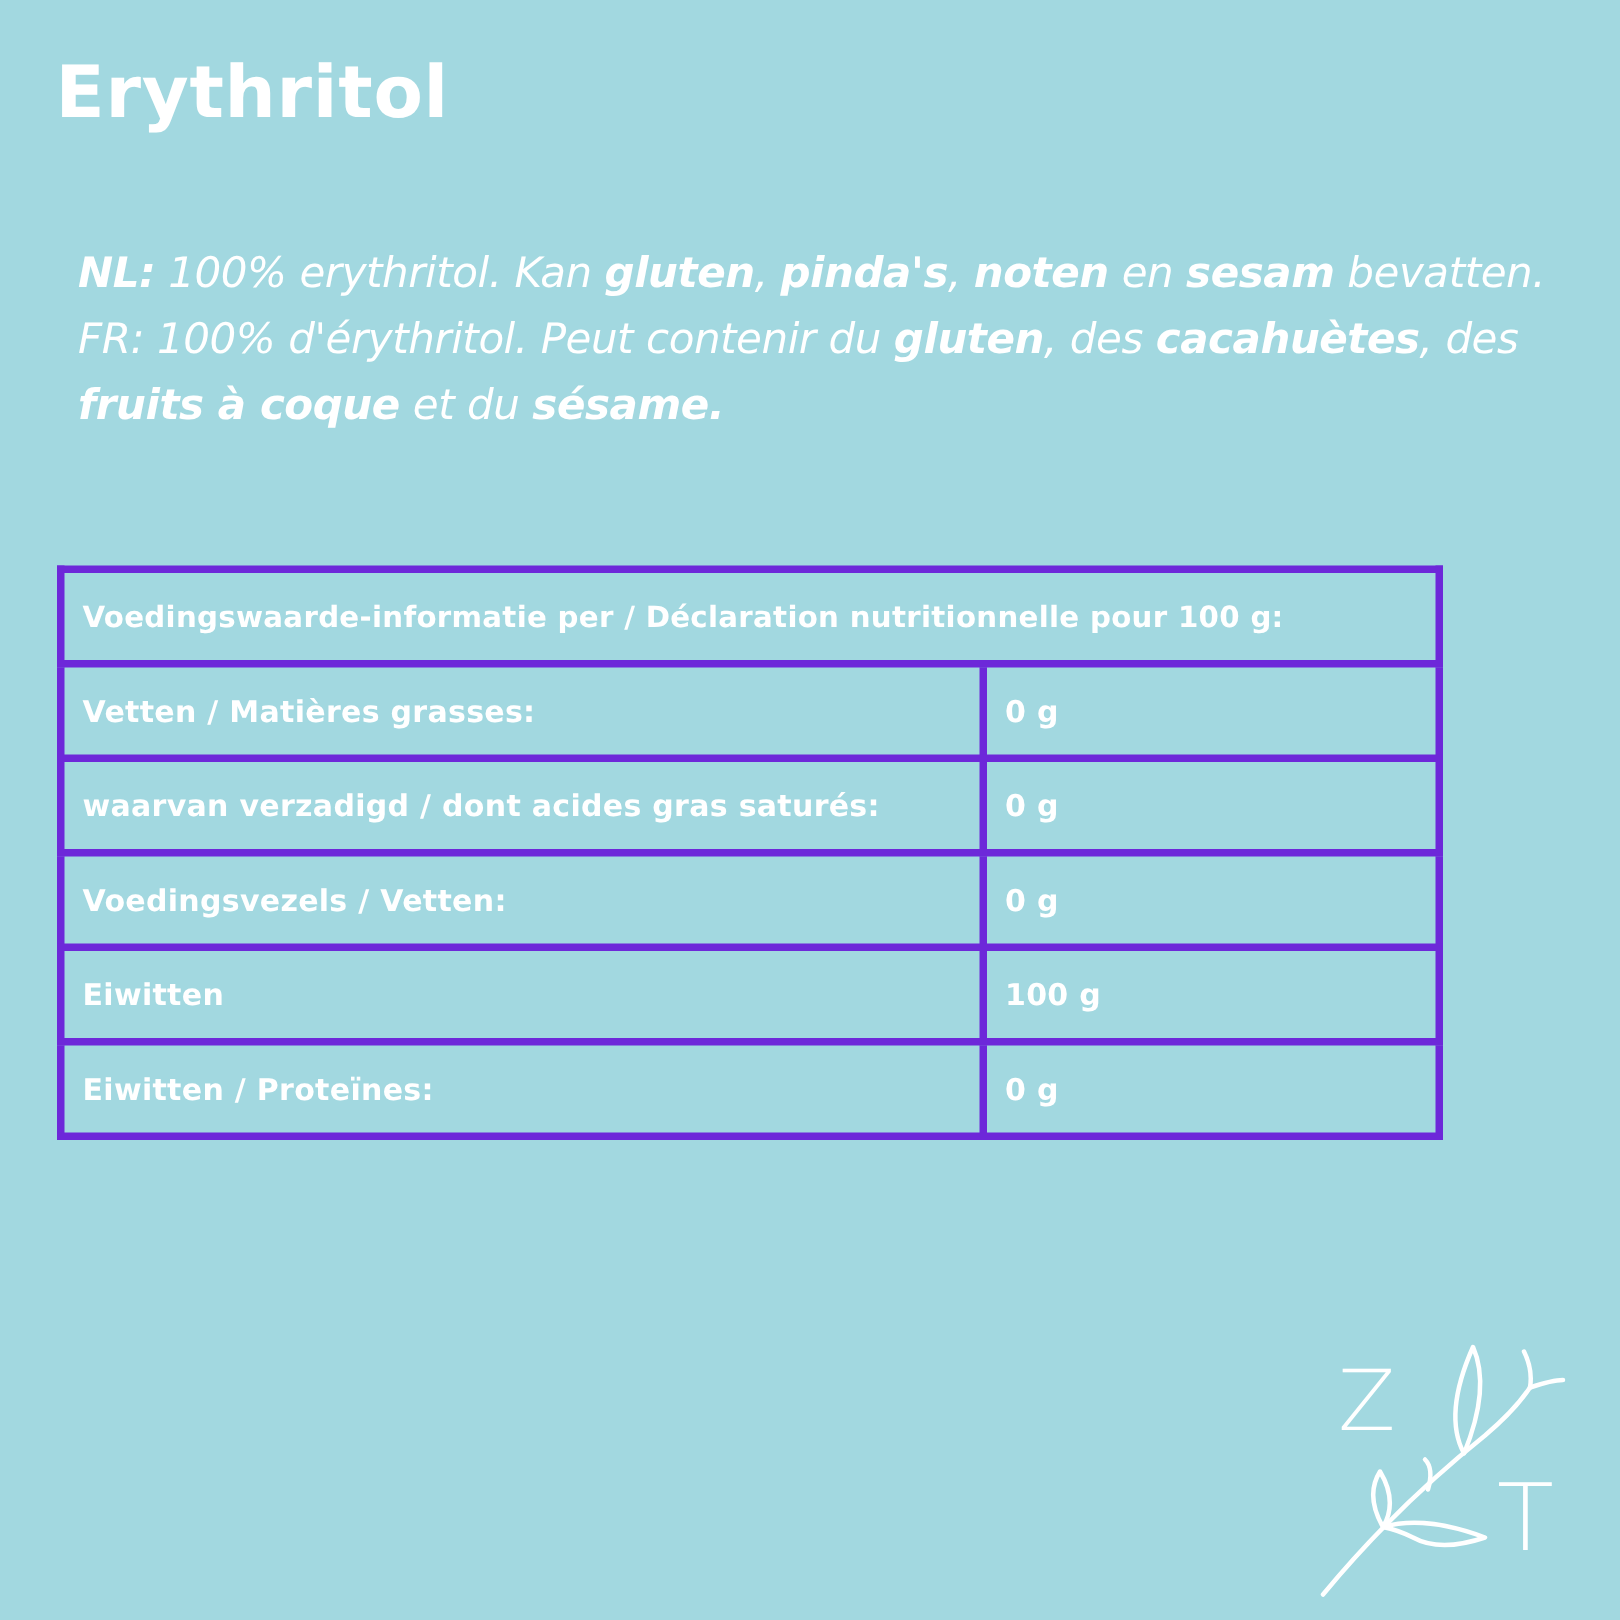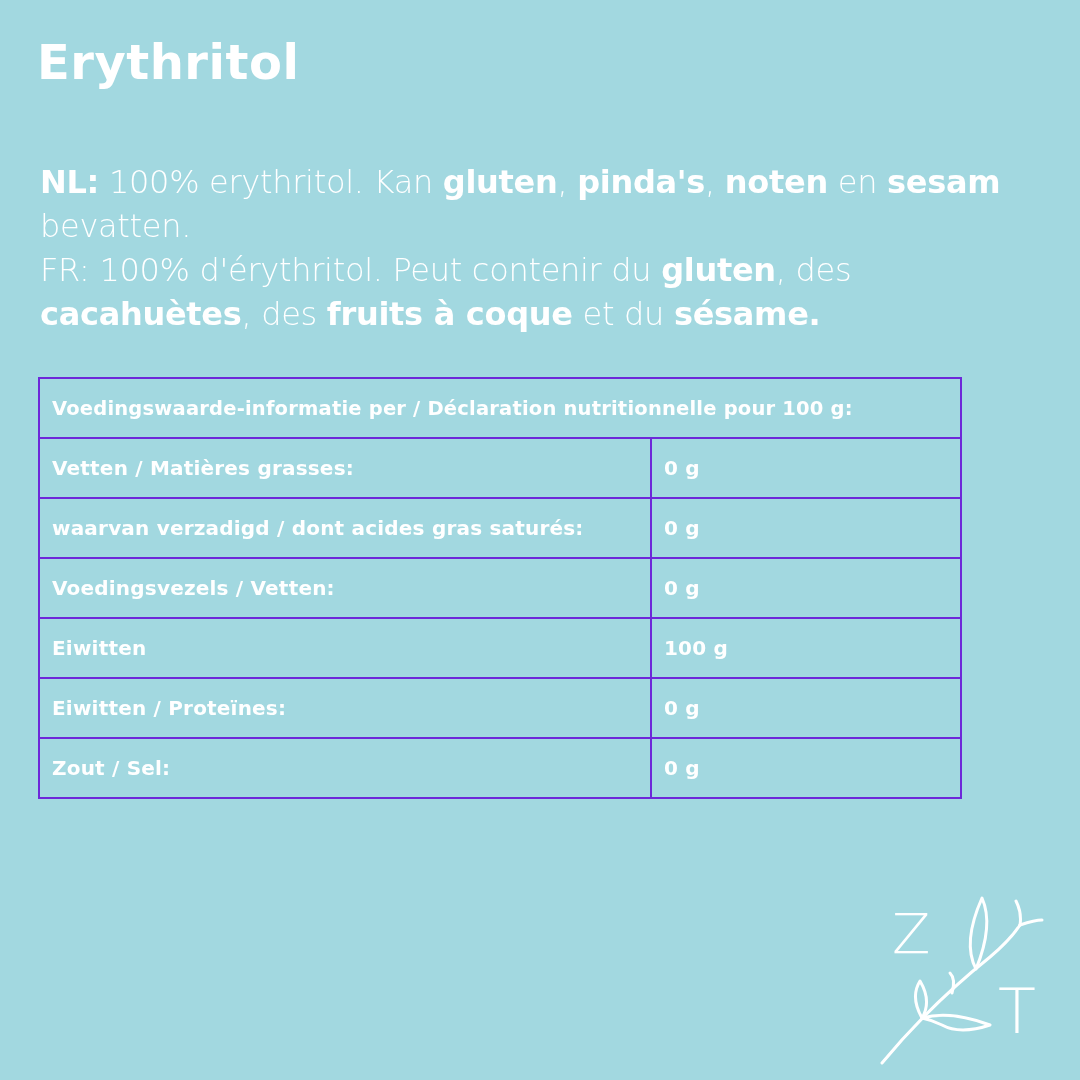--- a/index.html
+++ b/index.html
@@ -15,40 +15,41 @@
       position: absolute;
       left: 37px; top: 38px;
       margin: 0;
       font-size: 48px;
       font-weight: 600;
       letter-spacing: 0.5px;
       line-height: 1;
     }
     .ingredients {
       position: absolute;
-      left: 40px; top: 160px;
+      left: 52px; top: 160px;
       width: 1020px;
-      font-size: 32px;
+      font-size: 28px;
       line-height: 44px;
       font-weight: 300;
       letter-spacing: -0.3px;
+      font-style: italic;
     }
     .ingredients b { font-weight: 700; }
     .ingredients p { margin: 0; }
     table.nutrition {
       position: absolute;
       left: 38px; top: 377px;
       width: 924px;
       border-collapse: collapse;
       font-size: 20px;
       font-weight: 600;
       letter-spacing: 0.2px;
     }
     table.nutrition td, table.nutrition th {
-      border: 2px solid #6d28d9;
+      border: 5px solid #6d28d9;
       height: 58px;
       padding: 0 0 0 12px;
       text-align: left;
       vertical-align: middle;
       font-weight: 600;
     }
     table.nutrition th { font-size: 19.5px; }
     td.label { width: 598px; }
     .logo {
       position: absolute;
@@ -84,24 +85,20 @@
     <td>0 g</td>
   </tr>
   <tr>
     <td class="label">Eiwitten</td>
     <td>100 g</td>
   </tr>
   <tr>
     <td class="label">Eiwitten / Proteïnes:</td>
     <td>0 g</td>
   </tr>
-  <tr>
-    <td class="label">Zout / Sel:</td>
-    <td>0 g</td>
-  </tr>
 </tbody>
   </table>
 
 <svg class="logo" viewBox="0 0 190 190" xmlns="http://www.w3.org/2000/svg">
   <text x="22" y="68" font-family="DejaVu Sans, sans-serif" font-size="56" font-weight="200" fill="#ffffff">Z</text>
   <text x="128" y="148" font-family="DejaVu Sans, sans-serif" font-size="62" font-weight="200" fill="#ffffff">T</text>
   <g fill="none" stroke="#ffffff" stroke-width="3" stroke-linecap="round" stroke-linejoin="round">
     <path d="M 12 178 Q 60 120 120 72 Q 140 55 150 40"></path>
     <path d="M 150 40 Q 165 35 172 35"></path>
     <path d="M 150 40 Q 152 28 146 16"></path>

